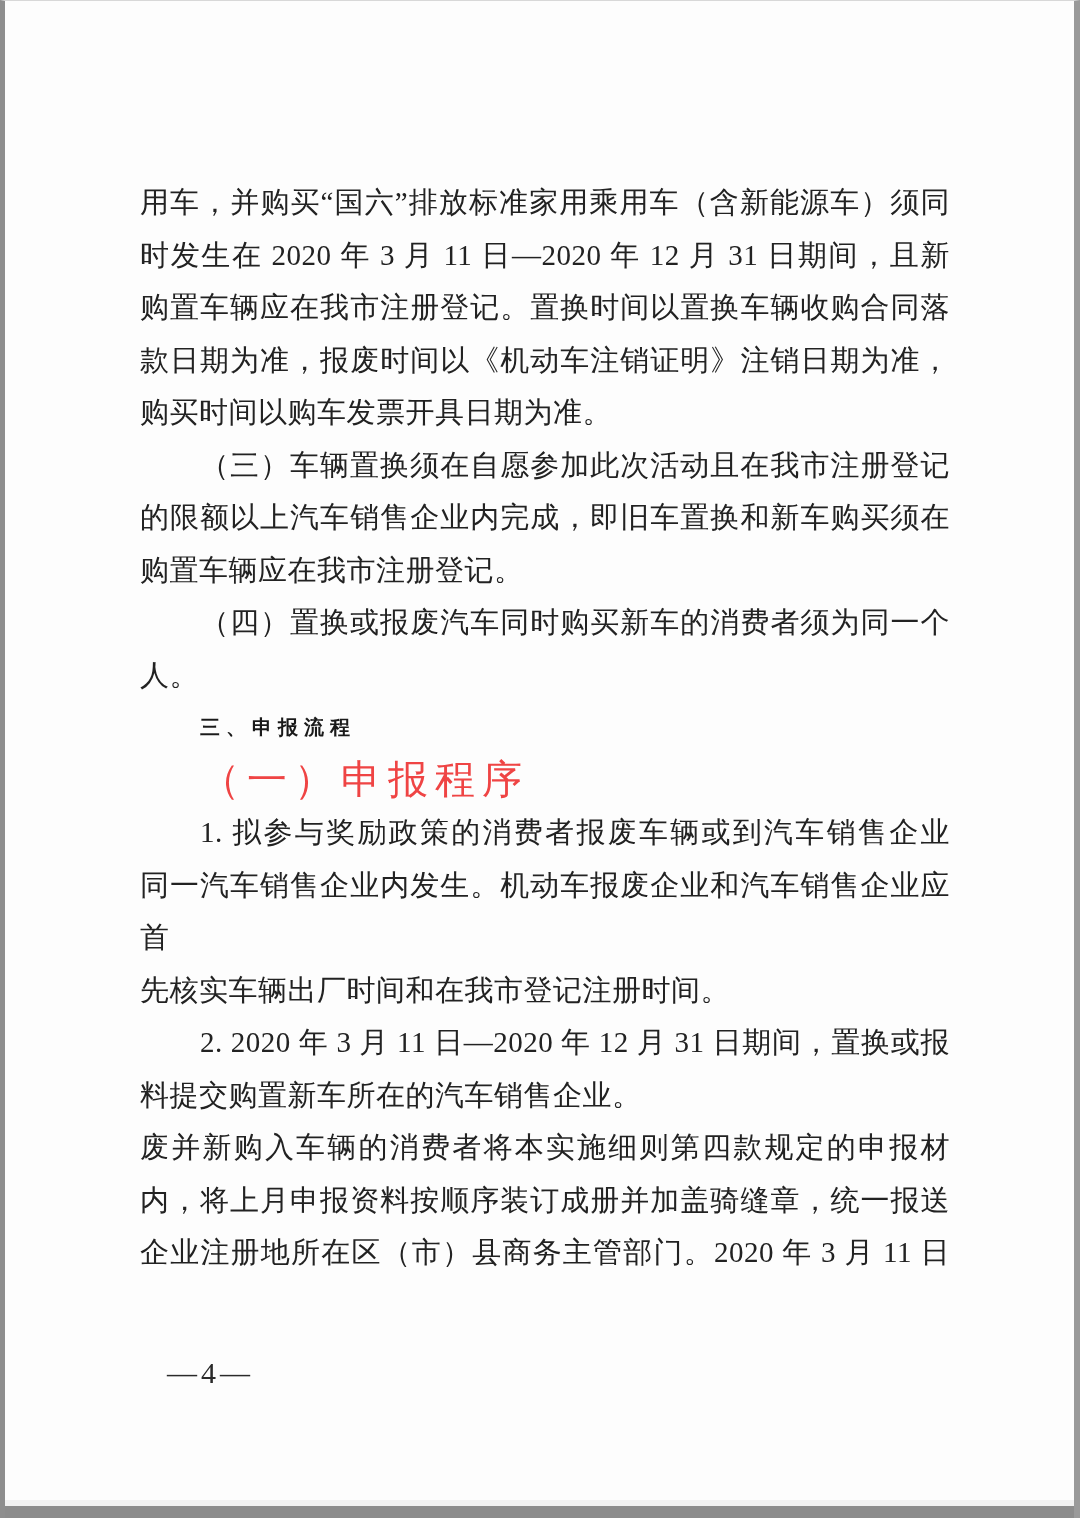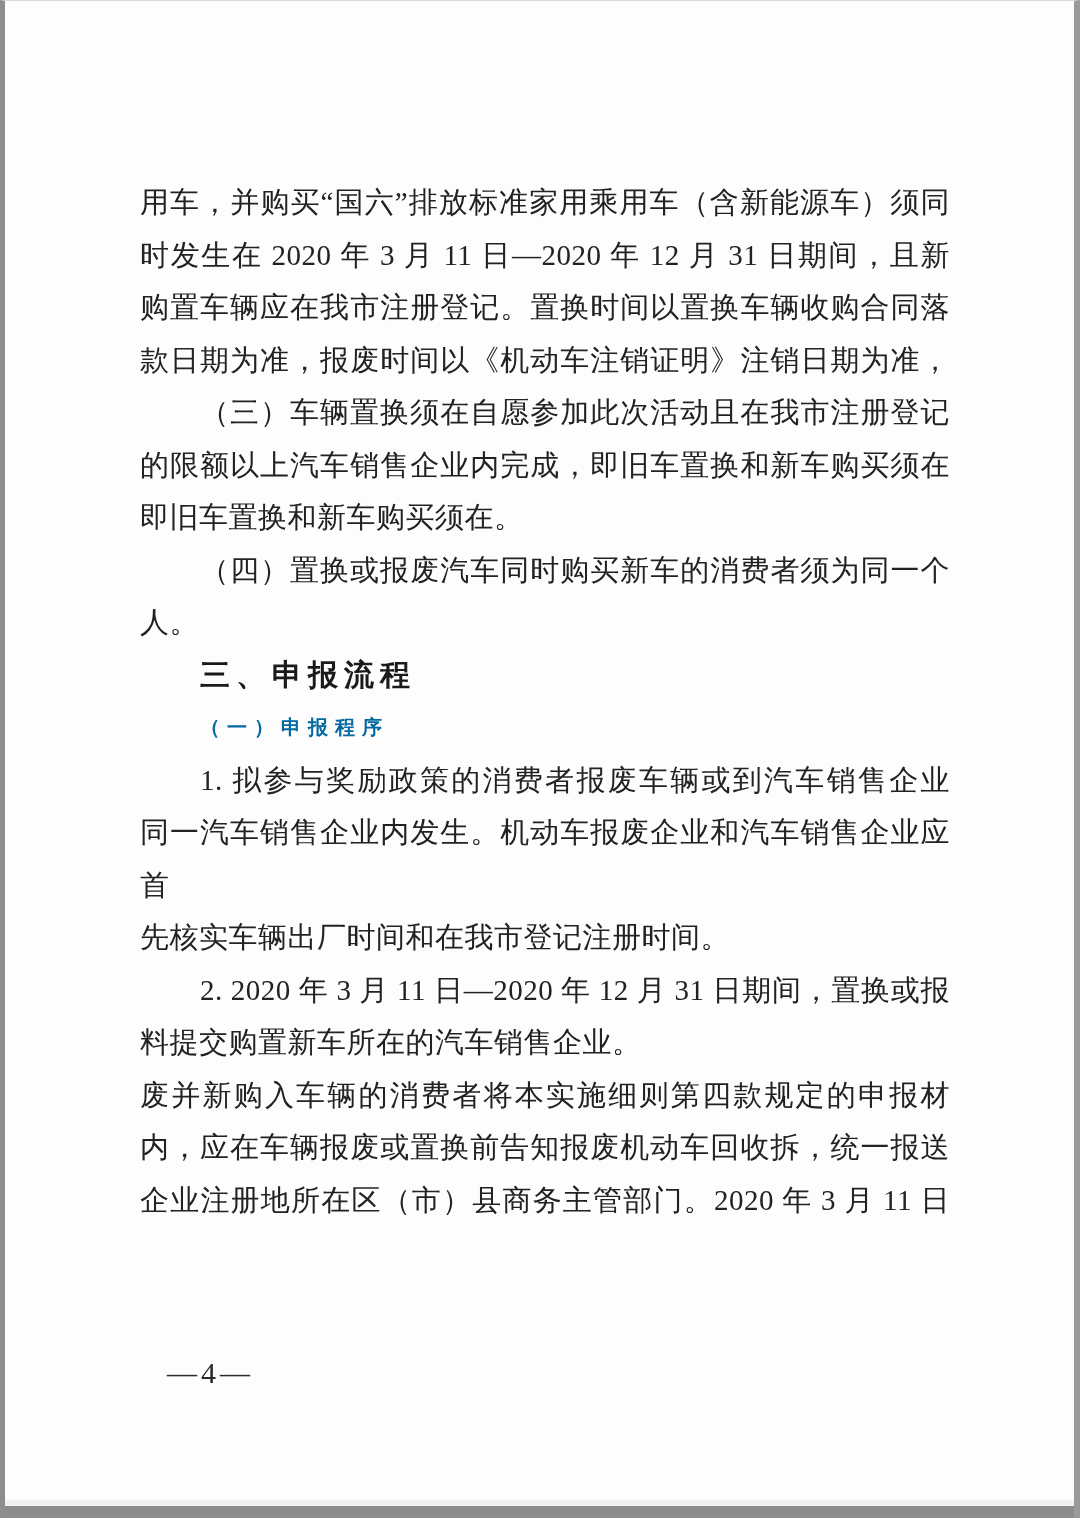--- a/index.html
+++ b/index.html
@@ -37,29 +37,29 @@
   }
   .line.fill {
     text-align-last: justify;
   }
   .line.indent {
     text-indent: 60px;
   }
   .block.heading .line {
     font-family: "DejaVu Sans", "Liberation Sans", sans-serif;
     font-weight: 700;
-    font-size: 30px;
+    font-size: 20px;
     letter-spacing: 6px;
     color: #1a1a1a;
   }
   .block.subheading .line {
-    font-weight: 700;
-    font-size: 20px;
+    font-weight: 400;
+    font-size: 40px;
     letter-spacing: 7px;
-    color: #0369a1;
+    color: #ef4444;
   }
   .footer {
     position: absolute;
     left: 162px;
     top: 1352px;
     font-size: 30px;
     line-height: 40px;
     color: #2a2a2a;
   }
   .pagenum {
@@ -83,25 +83,26 @@
 </head>
 <body>
 
 <div class="page">
   <div class="content" id="doc">
       <div class="block paragraph">
         <div class="line fill">用车，并购买“国六”排放标准家用乘用车（含新能源车）须同</div>
         <div class="line fill">时发生在 2020 年 3 月 11 日—2020 年 12 月 31 日期间，且新</div>
         <div class="line fill">购置车辆应在我市注册登记。置换时间以置换车辆收购合同落</div>
         <div class="line fill">款日期为准，报废时间以《机动车注销证明》注销日期为准，</div>
+        <div class="line">购买时间以购车发票开具日期为准。</div>
       </div>
       <div class="block paragraph">
         <div class="line fill indent">（三）车辆置换须在自愿参加此次活动且在我市注册登记</div>
         <div class="line fill">的限额以上汽车销售企业内完成，即旧车置换和新车购买须在</div>
-        <div class="line">即旧车置换和新车购买须在。</div>
+        <div class="line">购置车辆应在我市注册登记。</div>
       </div>
       <div class="block paragraph">
         <div class="line fill indent">（四）置换或报废汽车同时购买新车的消费者须为同一个</div>
         <div class="line">人。</div>
       </div>
       <div class="block heading">
         <div class="line indent">三、申报流程</div>
       </div>
       <div class="block subheading">
         <div class="line indent">（一）申报程序</div>
@@ -110,21 +111,21 @@
         <div class="line fill indent">1. 拟参与奖励政策的消费者报废车辆或到汽车销售企业</div>
         <div class="line fill">同一汽车销售企业内发生。机动车报废企业和汽车销售企业应首</div>
         <div class="line">先核实车辆出厂时间和在我市登记注册时间。</div>
       </div>
       <div class="block paragraph">
         <div class="line fill indent">2. 2020 年 3 月 11 日—2020 年 12 月 31 日期间，置换或报</div>
         <div class="line">料提交购置新车所在的汽车销售企业。</div>
         <div class="line fill">废并新购入车辆的消费者将本实施细则第四款规定的申报材</div>
       </div>
       <div class="block paragraph">
-        <div class="line fill">内，应在车辆报废或置换前告知报废机动车回收拆，统一报送</div>
+        <div class="line fill">内，将上月申报资料按顺序装订成册并加盖骑缝章，统一报送</div>
         <div class="line fill">企业注册地所在区（市）县商务主管部门。2020 年 3 月 11 日</div>
       </div>
     </div>
   <div class="footer">
     <span class="pagenum">—4—</span>
   </div>
   <div class="edge-light"></div>
   <div class="edge-dark"></div>
 </div>
 

